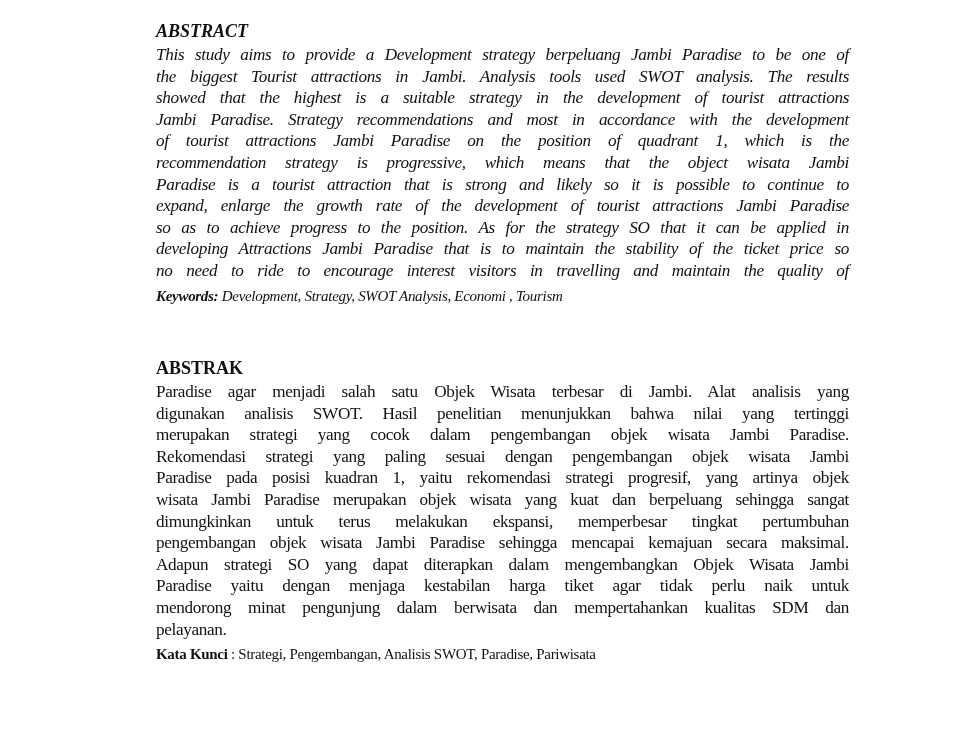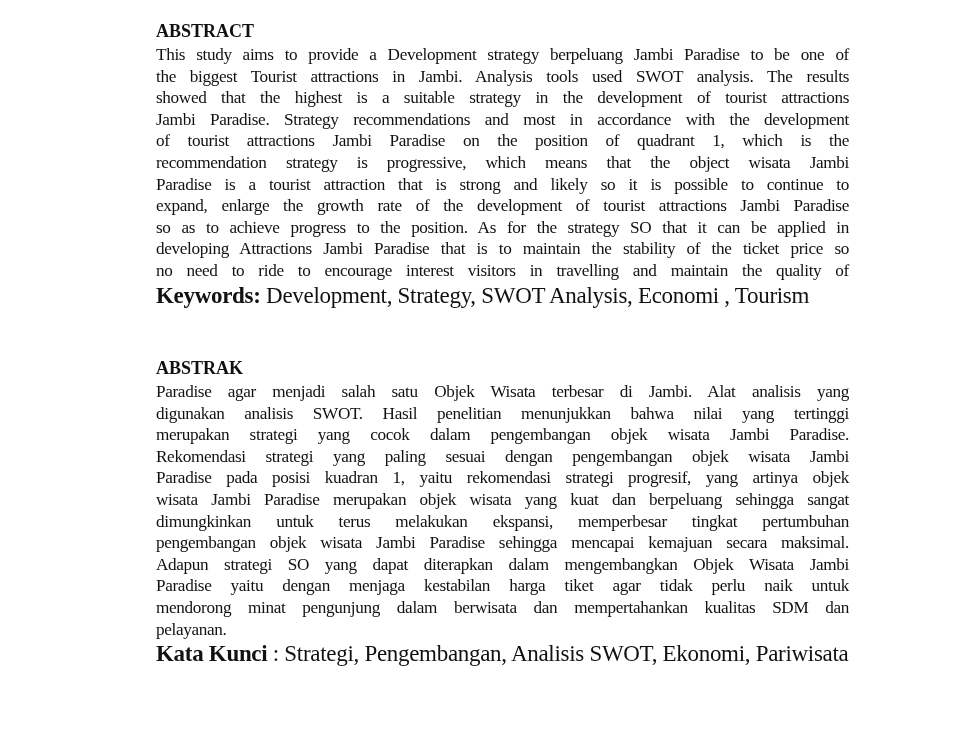--- a/index.html
+++ b/index.html
@@ -1,22 +1,22 @@
 <!DOCTYPE html>
 <html><head>
 <meta charset="utf-8">
 <style>
   html, body { margin: 0; padding: 0; background: #ffffff; }
   body { width: 960px; height: 753px; overflow: hidden; position: relative; font-family: "Liberation Serif", serif; color: #111; }
   .block { position: absolute; left: 156px; width: 693px; }
   .heading { font-weight: bold; font-size: 18px; line-height: 20px; }
-  .it { }
+  .it { font-style: italic; }
   .line { font-size: 17.2px; line-height: 21.6px; height: 21.6px; white-space: nowrap; text-align: justify; text-align-last: justify; letter-spacing: -0.35px; }
   .line.last { text-align-last: left; }
-  .kw { font-size: 23px; line-height: 22px; white-space: nowrap; letter-spacing: -0.3px; }
+  .kw { font-size: 15px; line-height: 22px; white-space: nowrap; letter-spacing: -0.3px; }
   .kw b { font-weight: bold; }
   #abstract-en { top: 21px; }
   #abstract-id { top: 358px; }
   .heading { margin-bottom: 3px; }
   .kw { margin-top: 3px; }
 </style>
 </head>
 <body>
 
 <section id="abstract-en" class="block">
@@ -46,14 +46,14 @@
     <div class="line">Rekomendasi strategi yang paling sesuai dengan pengembangan objek wisata Jambi</div>
     <div class="line">Paradise pada posisi kuadran 1, yaitu rekomendasi strategi progresif, yang artinya objek</div>
     <div class="line">wisata Jambi Paradise merupakan objek wisata yang kuat dan berpeluang sehingga sangat</div>
     <div class="line">dimungkinkan untuk terus melakukan ekspansi, memperbesar tingkat pertumbuhan</div>
     <div class="line">pengembangan objek wisata Jambi Paradise sehingga mencapai kemajuan secara maksimal.</div>
     <div class="line">Adapun strategi SO yang dapat diterapkan dalam mengembangkan Objek Wisata Jambi</div>
     <div class="line">Paradise yaitu dengan menjaga kestabilan harga tiket agar tidak perlu naik untuk</div>
     <div class="line">mendorong minat pengunjung dalam berwisata dan mempertahankan kualitas SDM dan</div>
     <div class="line last">pelayanan.</div>
   </div>
-  <div class="kw"><b>Kata Kunci</b><span> : Strategi, Pengembangan, Analisis SWOT, Ekonomi, Pariwisata</span></div>
+  <div class="kw"><b>Kata Kunci</b><span> : Strategi, Pengembangan, Analisis SWOT, Paradise, Pariwisata</span></div>
 </section>
 
 </body></html>

